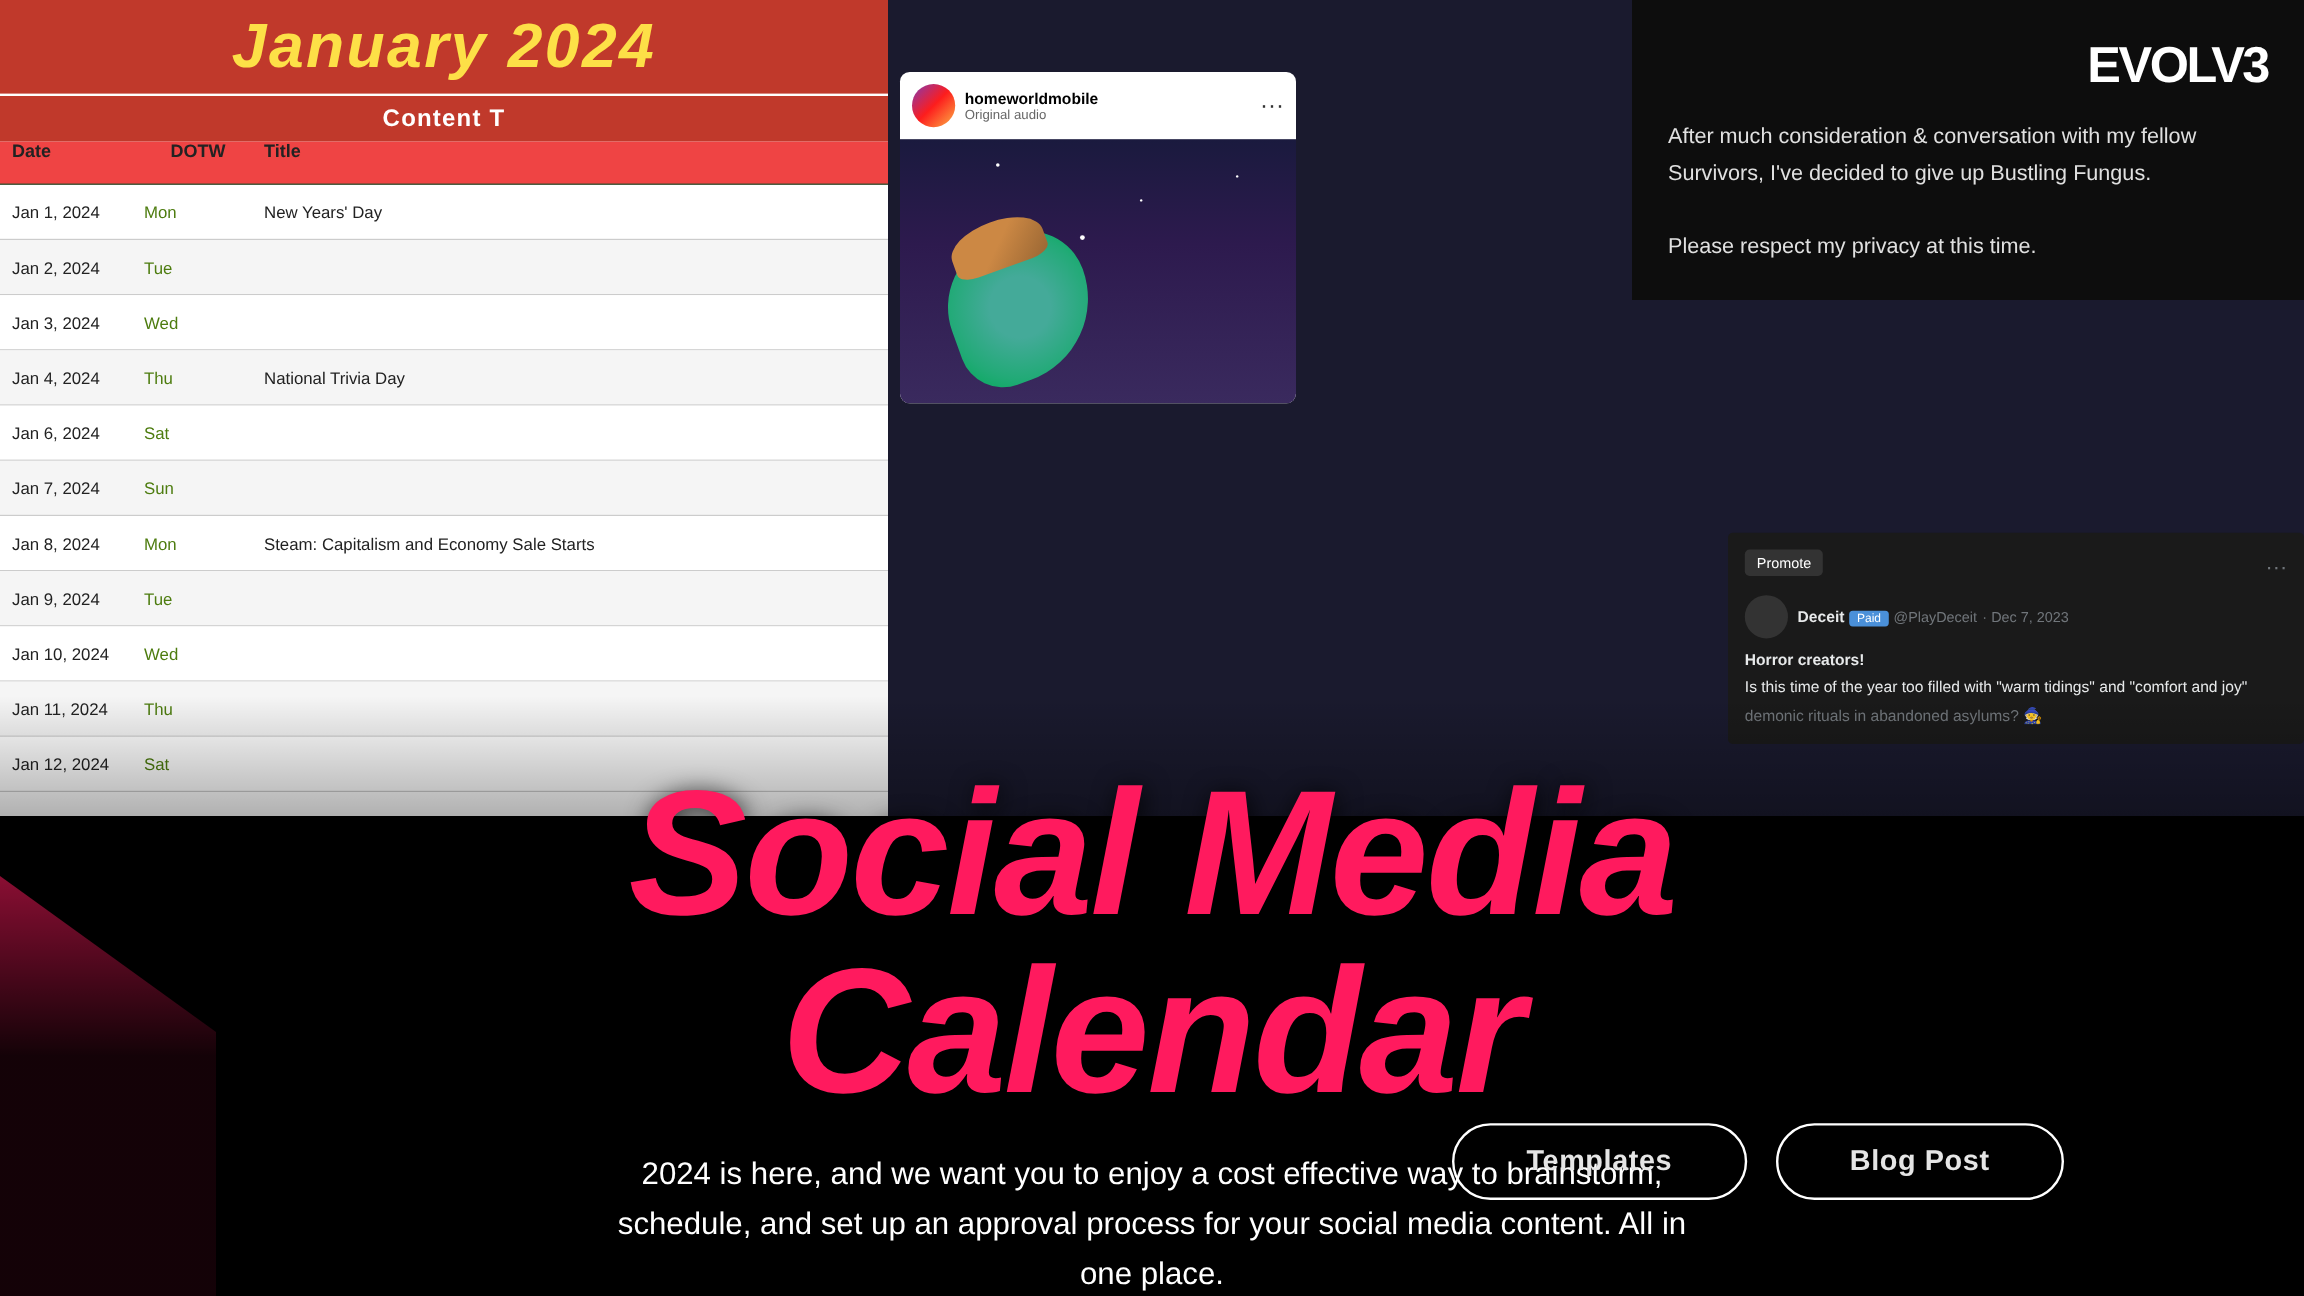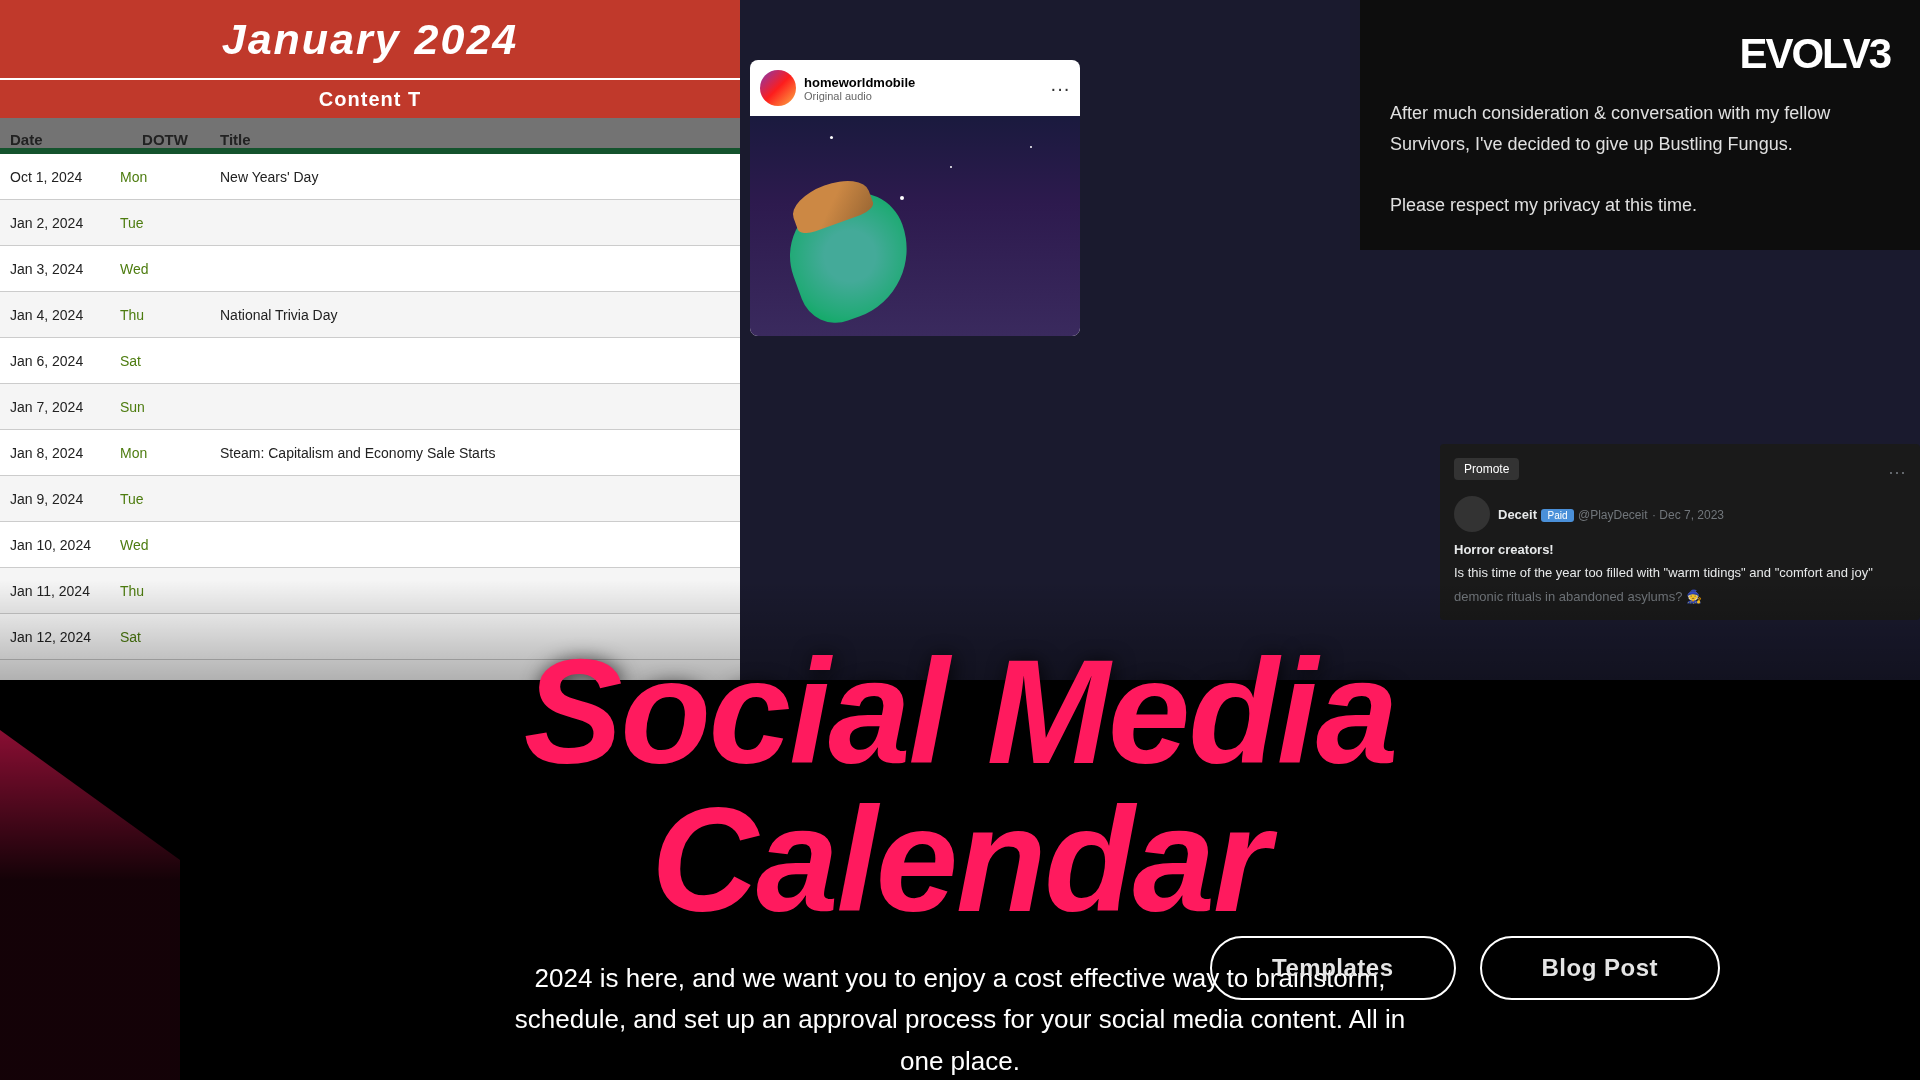--- a/index.html
+++ b/index.html
@@ -27,22 +27,22 @@
 
     .spreadsheet-header-bar {
       background: #c0392b;
       height: 78px;
       display: flex;
       align-items: center;
       justify-content: center;
     }
 
     .spreadsheet-header-bar .month-title {
-      color: #ffffff;
-      font-size: 43px;
+      color: #fde047;
+      font-size: 52px;
       font-weight: bold;
       font-style: italic;
       letter-spacing: 2px;
     }
 
     .spreadsheet-sub-header {
       background: #c0392b;
       height: 38px;
       display: flex;
       align-items: center;
@@ -52,24 +52,24 @@
 
     .spreadsheet-sub-header span {
       color: #fff;
       font-size: 20px;
       font-weight: bold;
       letter-spacing: 1px;
     }
 
     .spreadsheet-cols {
       display: flex;
-      background: #737373;
-      border-bottom: 6px solid #14532d;
+      background: #ef4444;
+      border-bottom: 1px solid #14532d;
       height: 36px;
-      align-items: flex-end;
+      align-items: flex-start;
     }
 
     .col-date { width: 120px; padding-left: 10px; font-weight: bold; font-size: 15px; color: #222; }
     .col-dotw { width: 90px; text-align: center; font-weight: bold; font-size: 15px; color: #222; }
     .col-title { flex: 1; padding-left: 10px; font-weight: bold; font-size: 15px; color: #222; }
 
     .spreadsheet-row {
       display: flex;
       border-bottom: 1px solid #ccc;
       height: 46px;
@@ -356,21 +356,21 @@
   <div class="spreadsheet-sub-header">
     <span>Content T</span>
   </div>
   <div class="spreadsheet-cols">
     <div class="col-date">Date</div>
     <div class="col-dotw">DOTW</div>
     <div class="col-title">Title</div>
   </div>
   <div class="rows-area" id="spreadsheet-rows">
   <div class="spreadsheet-row">
-      <div class="cell-date">Oct 1, 2024</div>
+      <div class="cell-date">Jan 1, 2024</div>
       <div class="cell-dotw">Mon</div>
       <div class="cell-title">New Years' Day</div>
     </div>
       <div class="spreadsheet-row">
       <div class="cell-date">Jan 2, 2024</div>
       <div class="cell-dotw">Tue</div>
       <div class="cell-title"></div>
     </div>
       <div class="spreadsheet-row">
       <div class="cell-date">Jan 3, 2024</div>

